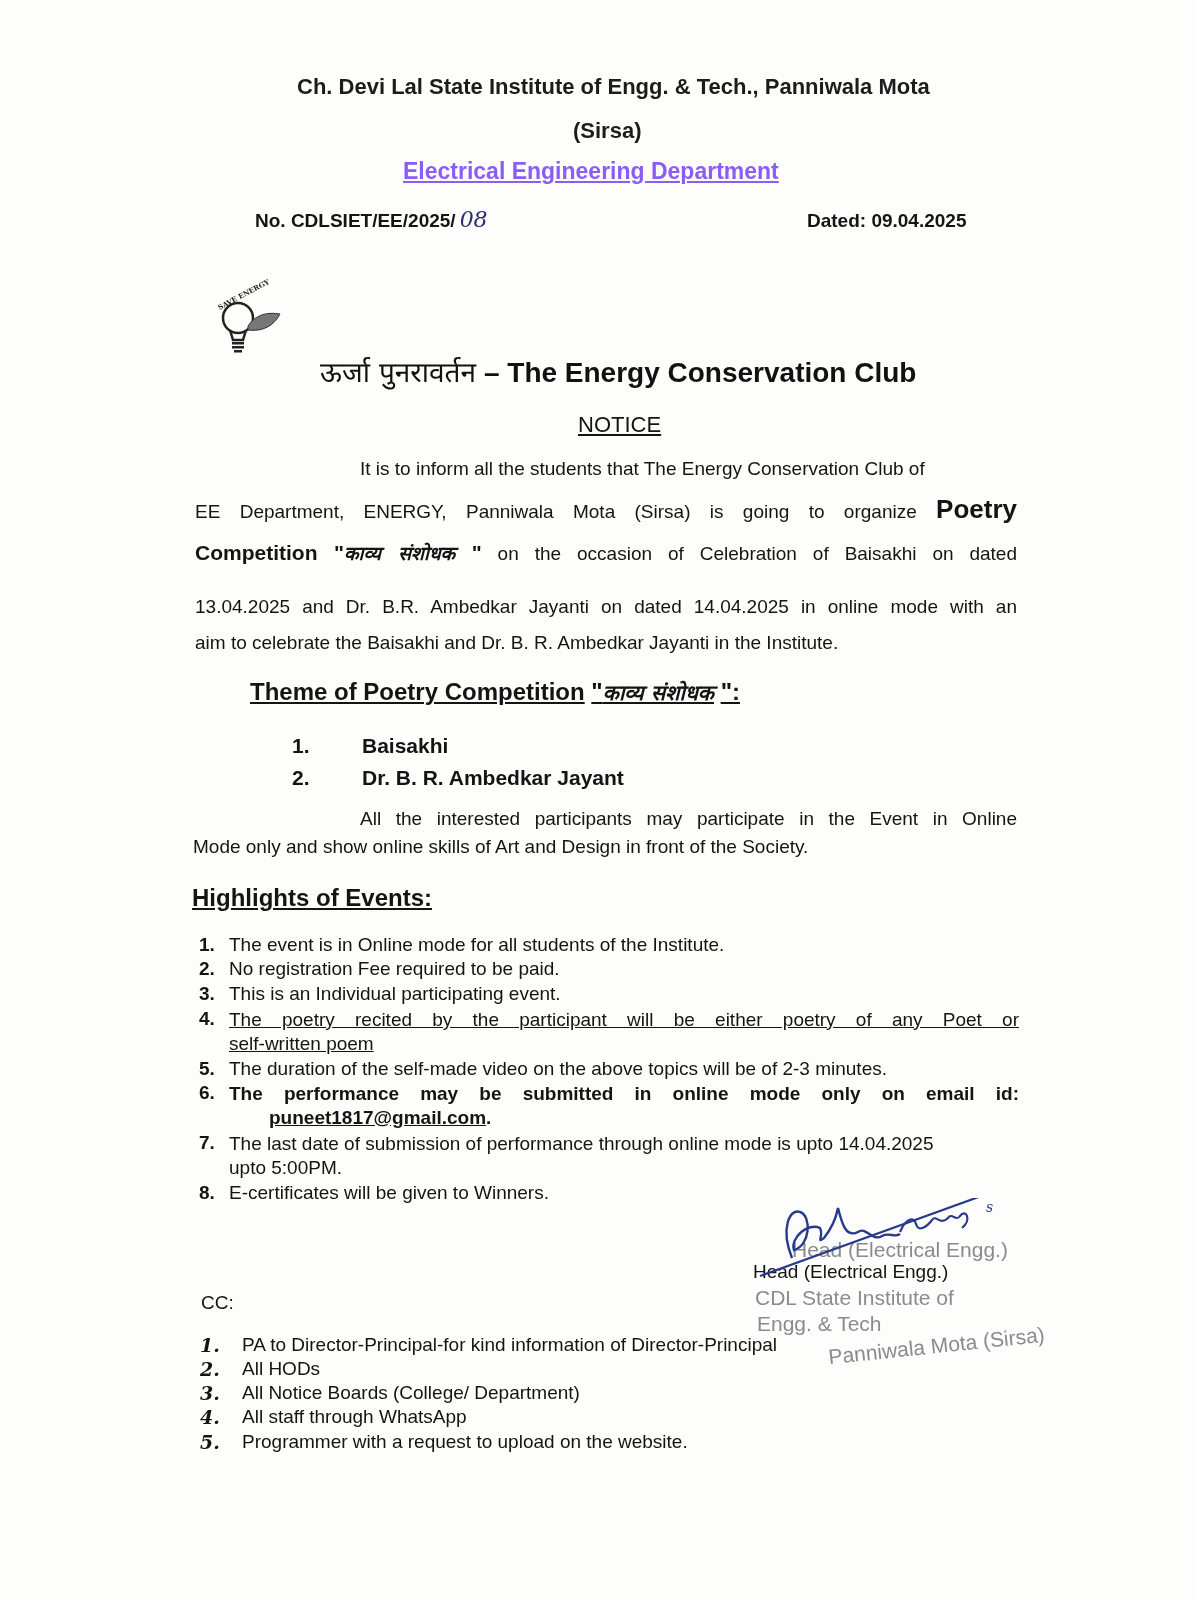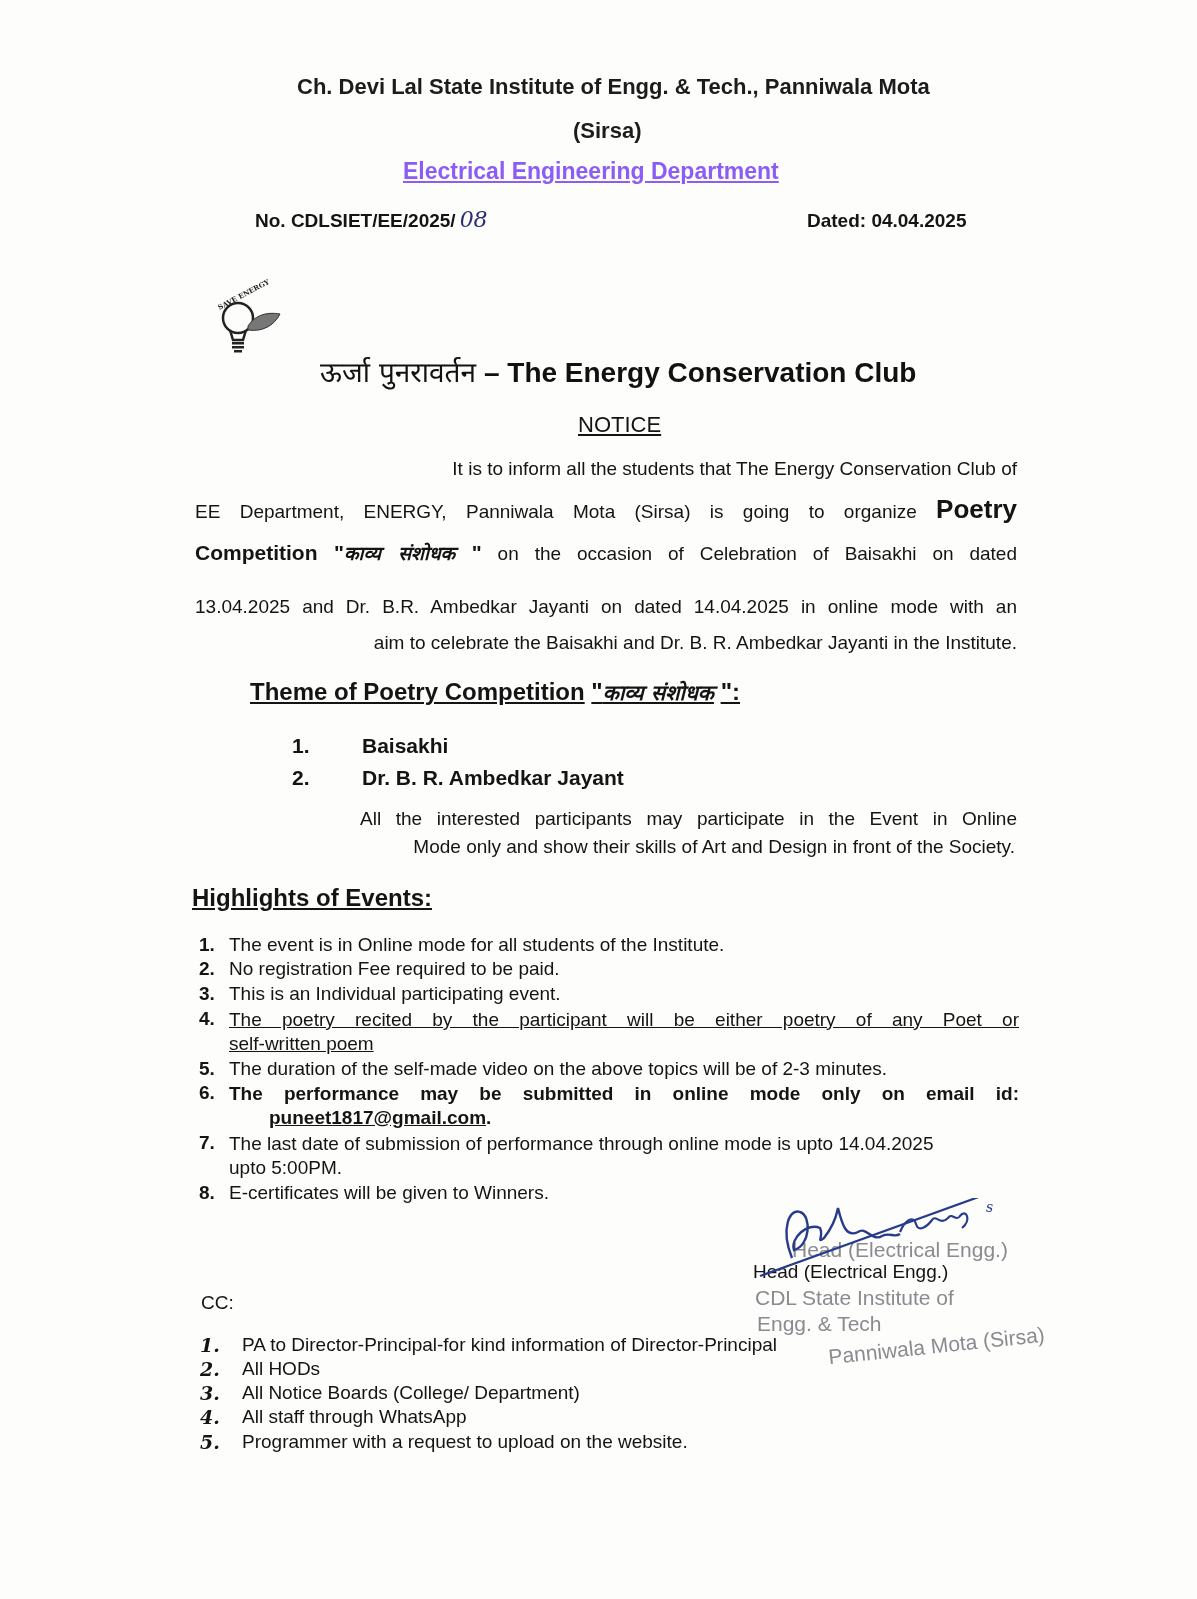--- a/index.html
+++ b/index.html
@@ -15,21 +15,21 @@
   .hdr-inst { left: 297px; top: 74px; font-size: 22px; font-weight: bold; color: #1c1c1c; }
   .hdr-sirsa { left: 573px; top: 118px; font-size: 22px; font-weight: bold; color: #1c1c1c; }
   .hdr-dept { left: 403px; top: 158px; font-size: 23px; font-weight: bold; text-decoration: underline; color: #8b5cf6; }
   .ref-no { left: 255px; top: 207px; font-size: 19px; font-weight: bold; }
   .ref-hand { font-family: "DejaVu Serif", serif; font-weight: normal; color: #2a2f70; font-style: italic; font-size: 22px; margin-left: 4px; }
   .dated { left: 807px; top: 210px; font-size: 19px; font-weight: bold; }
   .logo { left: 208px; top: 278px; width: 80px; height: 80px; }
   .club-title { left: 320px; top: 352px; font-size: 28px; font-weight: bold; color: #111; }
   .club-title .hi { font-family: "DejaVu Sans", sans-serif; font-weight: normal; }
   .notice { left: 578px; top: 412px; font-size: 22px; text-decoration: underline; }
-  .para { position: absolute; left: 195px; width: 822px; font-size: 19px; line-height: 1.2; text-align: right; }
+  .para { position: absolute; left: 195px; width: 822px; font-size: 19px; line-height: 1.2; }
   .justify { text-align: justify; text-align-last: justify; }
   .b { font-weight: bold; }
   .hi-it { font-family: "DejaVu Sans", sans-serif; font-style: italic; font-weight: bold; }
   .theme-head { left: 250px; top: 678px; font-size: 24px; font-weight: bold; }
   .theme-head .u { text-decoration: underline; }
   .theme-item { font-size: 21px; font-weight: bold; }
   .theme-num { position: absolute; left: 292px; }
   .theme-lbl { position: absolute; left: 362px; }
   .highlights-head { left: 192px; top: 884px; font-size: 24px; font-weight: bold; text-decoration: underline; }
   .hl-row { position: absolute; left: 199px; font-size: 19px; display: flex; }
@@ -46,21 +46,21 @@
 <body>
 
 <div class="page">
 
   <div class="abs hdr-inst">Ch. Devi Lal State Institute of Engg. &amp; Tech., Panniwala Mota</div>
   <div class="abs hdr-sirsa">(Sirsa)</div>
   <div class="abs hdr-dept">Electrical Engineering Department</div>
   <div class="abs ref-no">
     <span>No. CDLSIET/EE/2025/</span><span class="ref-hand">08</span>
   </div>
-  <div class="abs dated">Dated: 04.04.2025</div>
+  <div class="abs dated">Dated: 09.04.2025</div>
 
   <svg class="abs logo" viewBox="0 0 80 80">
     <path d="M14 22 A26 26 0 0 1 58 14" fill="none" stroke="#333" stroke-width="0"></path>
     <text x="8" y="22" font-size="7" font-family="DejaVu Serif, serif" font-weight="bold" fill="#222" transform="rotate(-28 30 20)">SAVE ENERGY</text>
     <circle cx="30" cy="40" r="15" fill="none" stroke="#222" stroke-width="2.5"></circle>
     <path d="M22 52 L25 62 L35 62 L38 52" fill="none" stroke="#222" stroke-width="2.5"></path>
     <rect x="24" y="64" width="12" height="2.5" fill="#222"></rect>
     <rect x="24" y="68" width="12" height="2.5" fill="#222"></rect>
     <rect x="26" y="72" width="8" height="2.5" fill="#222"></rect>
     <path d="M40 48 C48 36 60 34 72 36 C66 48 54 54 40 52 Z" fill="#777" stroke="#333" stroke-width="1"></path>
@@ -91,21 +91,21 @@
     <span class="theme-lbl">Baisakhi</span>
   </div>
   <div class="theme-item" style="position:absolute; top:766px; left:0; width:100%;">
     <span class="theme-num">2.</span>
     <span class="theme-lbl">Dr. B. R. Ambedkar Jayant</span>
   </div>
 
   <div class="para justify" style="top:808px;">
     <span style="display:inline-block; width:165px;"></span><span>All the interested participants may participate in the Event in Online</span>
   </div>
-  <div class="para" style="top:836px; left:193px;">Mode only and show their skills of Art and Design in front of the Society.</div>
+  <div class="para" style="top:836px; left:193px;">Mode only and show online skills of Art and Design in front of the Society.</div>
 
   <div class="abs highlights-head">Highlights of Events:</div>
 
   <div class="hl-row" style="top:934px;">
     <span class="hl-num">1.</span>
       <span class="hl-text">The event is in Online mode for all students of the Institute.</span>
   </div>
   <div class="hl-row" style="top:958px;">
     <span class="hl-num">2.</span>
       <span class="hl-text">No registration Fee required to be paid.</span>

